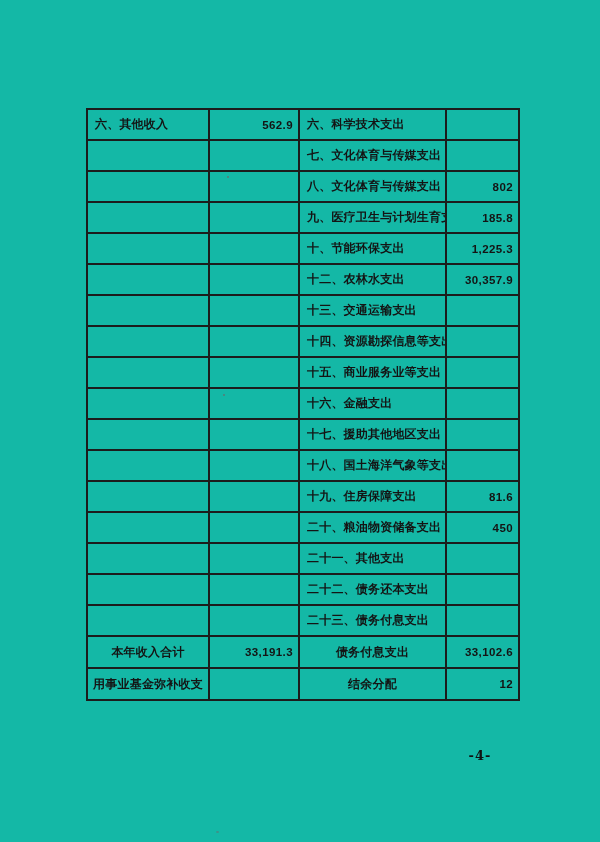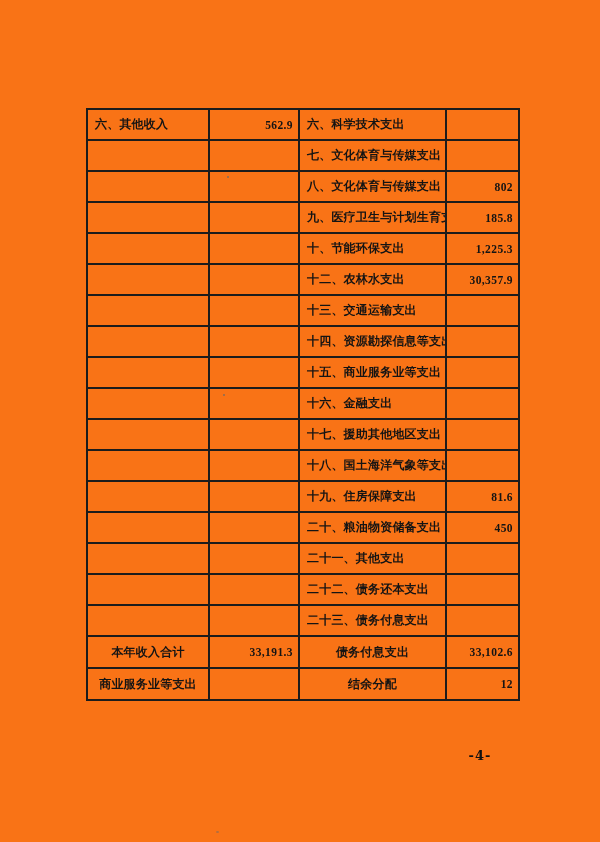--- a/index.html
+++ b/index.html
@@ -1,20 +1,20 @@
 <!DOCTYPE html>
 <html><head>
 <meta charset="utf-8">
 <style>
   html, body { margin: 0; padding: 0; }
   body { width: 600px; height: 842px; background: #ffffff; }
   .sheet {
     position: relative;
     width: 600px; height: 842px;
-    background: #f97316;
+    background: #14b8a6;
     font-family: "Liberation Sans", sans-serif;
     color: #161616;
     overflow: hidden;
   }
   table.budget {
     position: absolute;
     left: 86px; top: 108px;
     width: 432px;
     border-collapse: collapse;
     table-layout: fixed;
@@ -32,21 +32,21 @@
     overflow: hidden;
     white-space: nowrap;
   }
   tr.item-row { height: 31px; }
   tr.summary-row { height: 32px; }
   td.label { text-align: left; padding-left: 7px; letter-spacing: 0.2px; }
   td.label.center { text-align: center; padding-left: 0; }
   td.value {
     text-align: right;
     padding-right: 5px;
-    font-family: Liberation Serif, serif;
+    font-family: Liberation Sans, sans-serif;
     font-size: 11.5px;
     letter-spacing: 0.4px;
   }
   .page-number {
     position: absolute;
     top: 748px;
     left: 440px;
     width: 80px;
     text-align: center;
     font-family: "DejaVu Serif", serif;
@@ -181,21 +181,21 @@
           <td class="label">二十三、债务付息支出</td>
           <td class="value"></td>
         </tr>
         <tr class="summary-row">
           <td class="label center">本年收入合计</td>
           <td class="value">33,191.3</td>
           <td class="label center">债务付息支出</td>
           <td class="value">33,102.6</td>
         </tr>
         <tr class="summary-row">
-          <td class="label center">商业服务业等支出</td>
+          <td class="label center">用事业基金弥补收支</td>
           <td class="value"></td>
           <td class="label center">结余分配</td>
           <td class="value">12</td>
         </tr>
       </tbody>
   </table>
 
   <div class="page-number">-4-</div>
 
   <div class="speck s1"></div>

